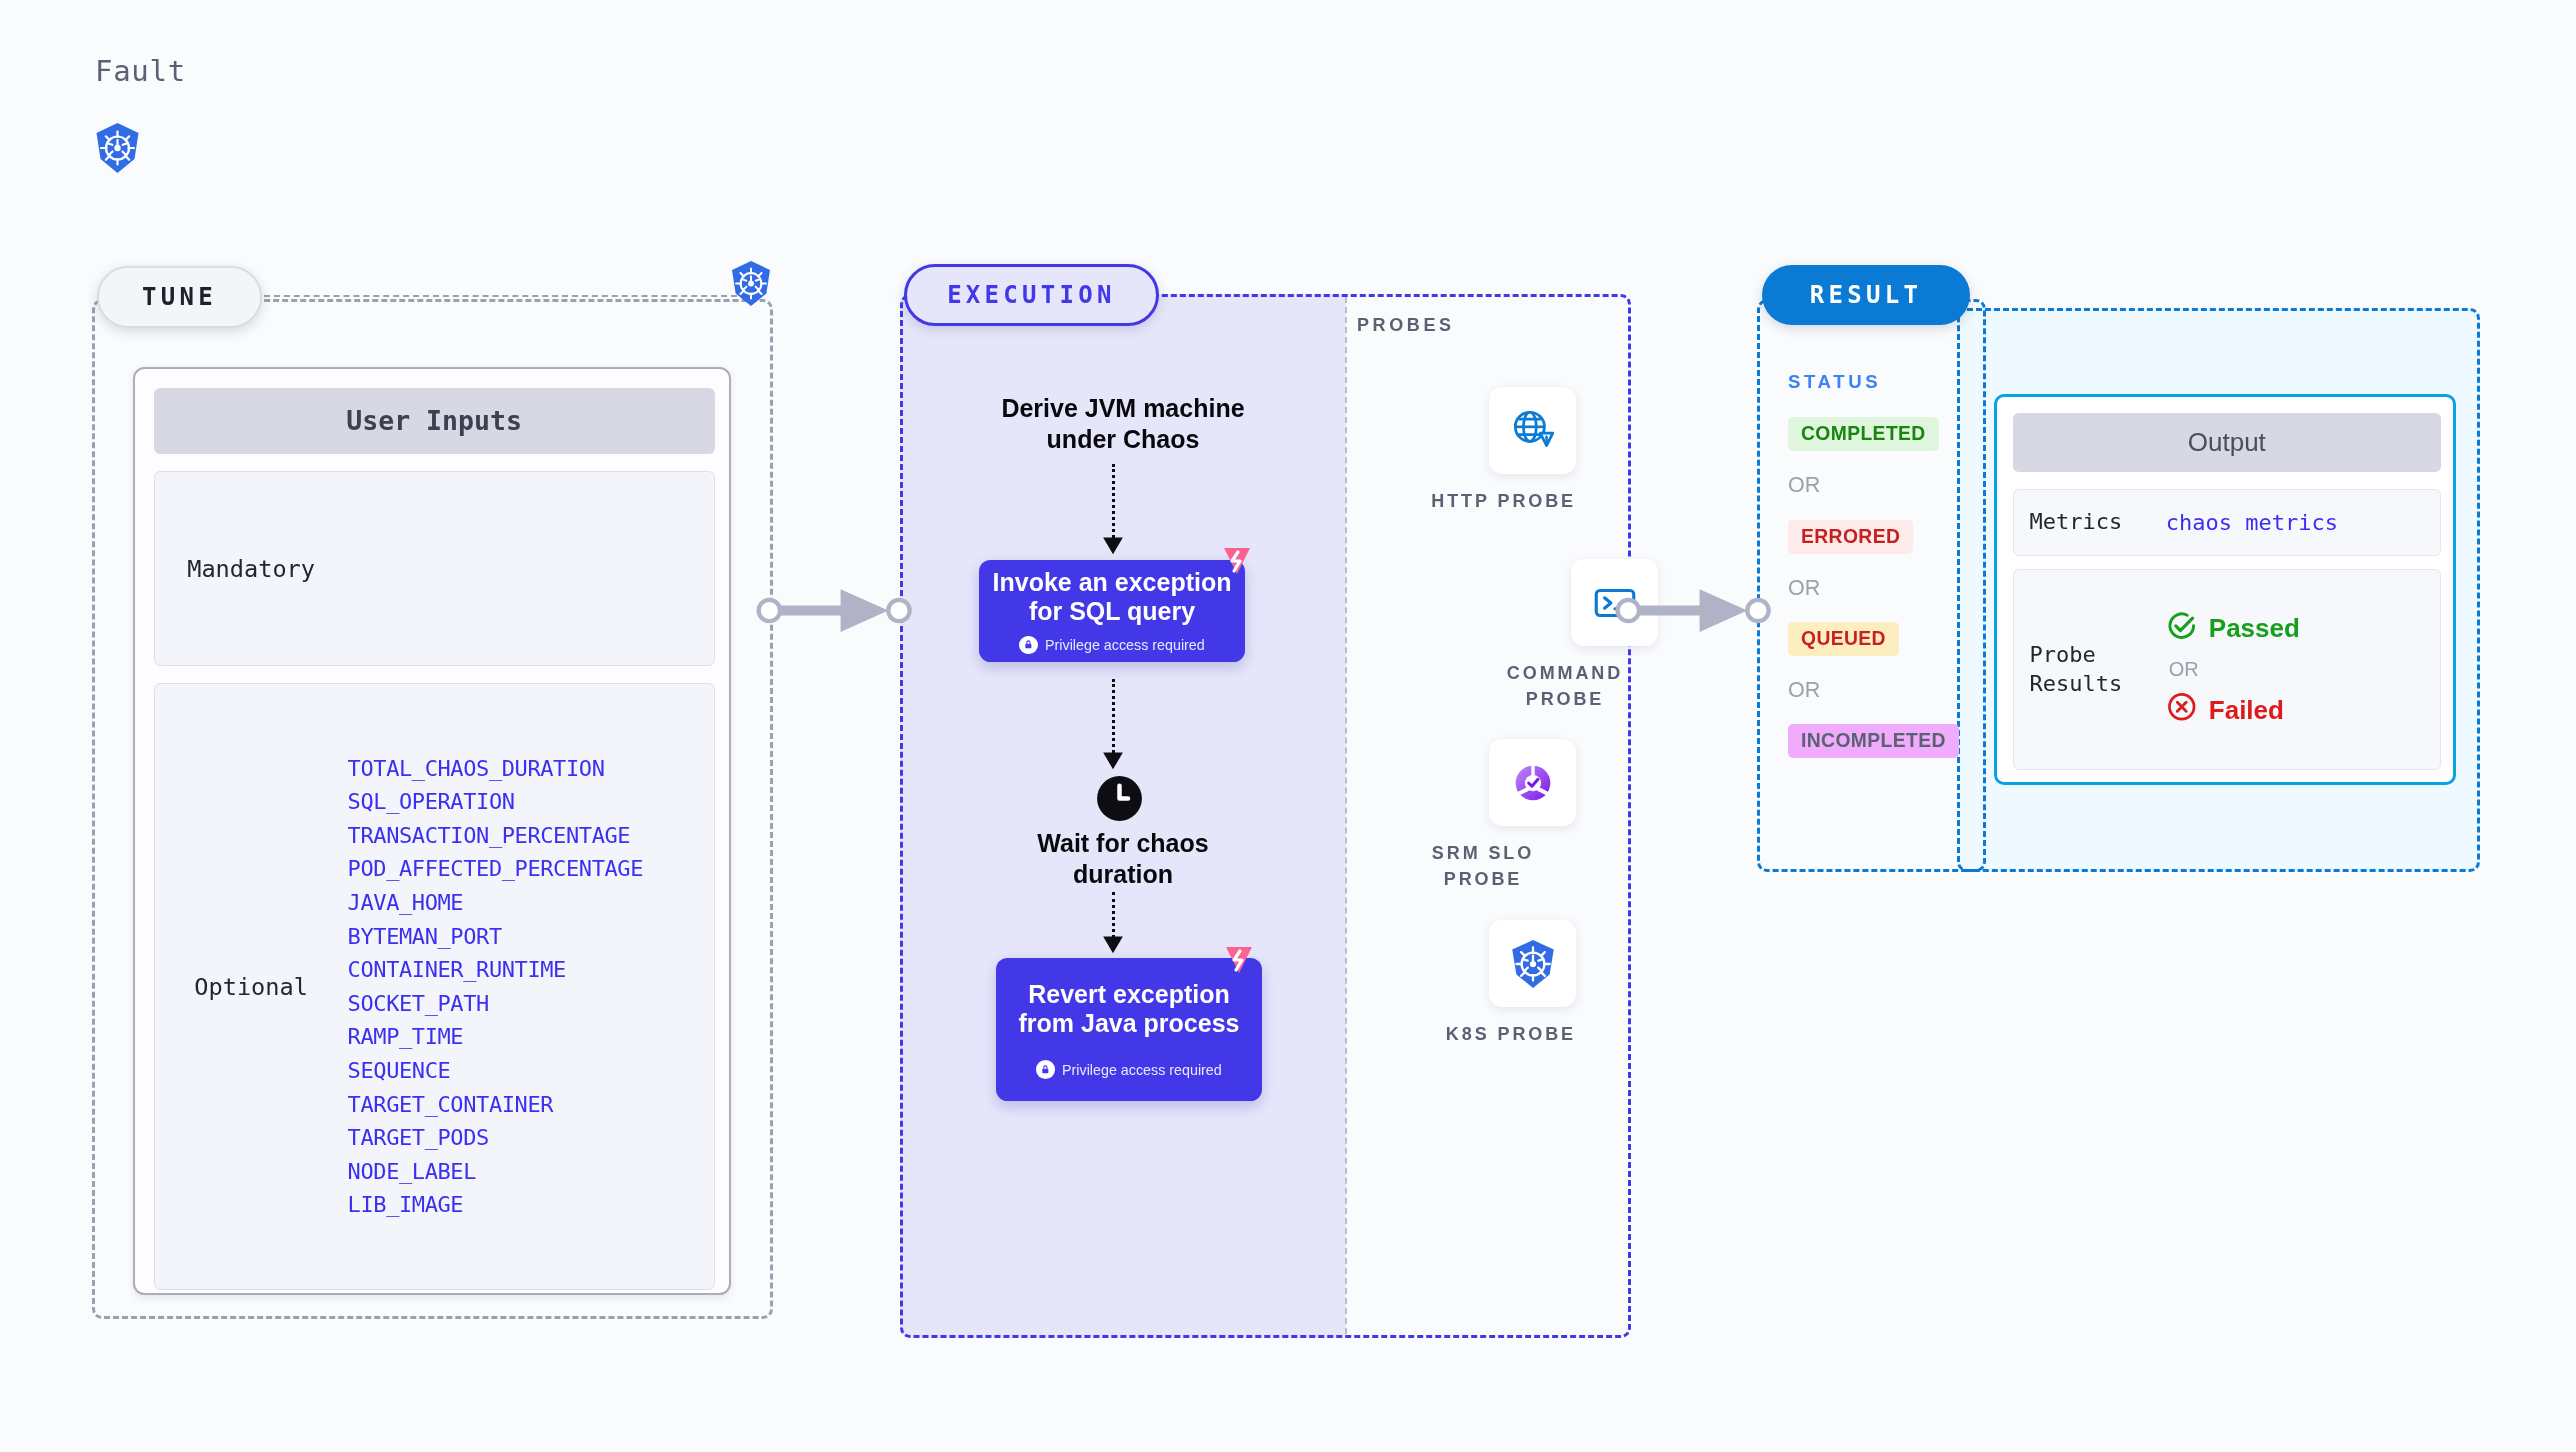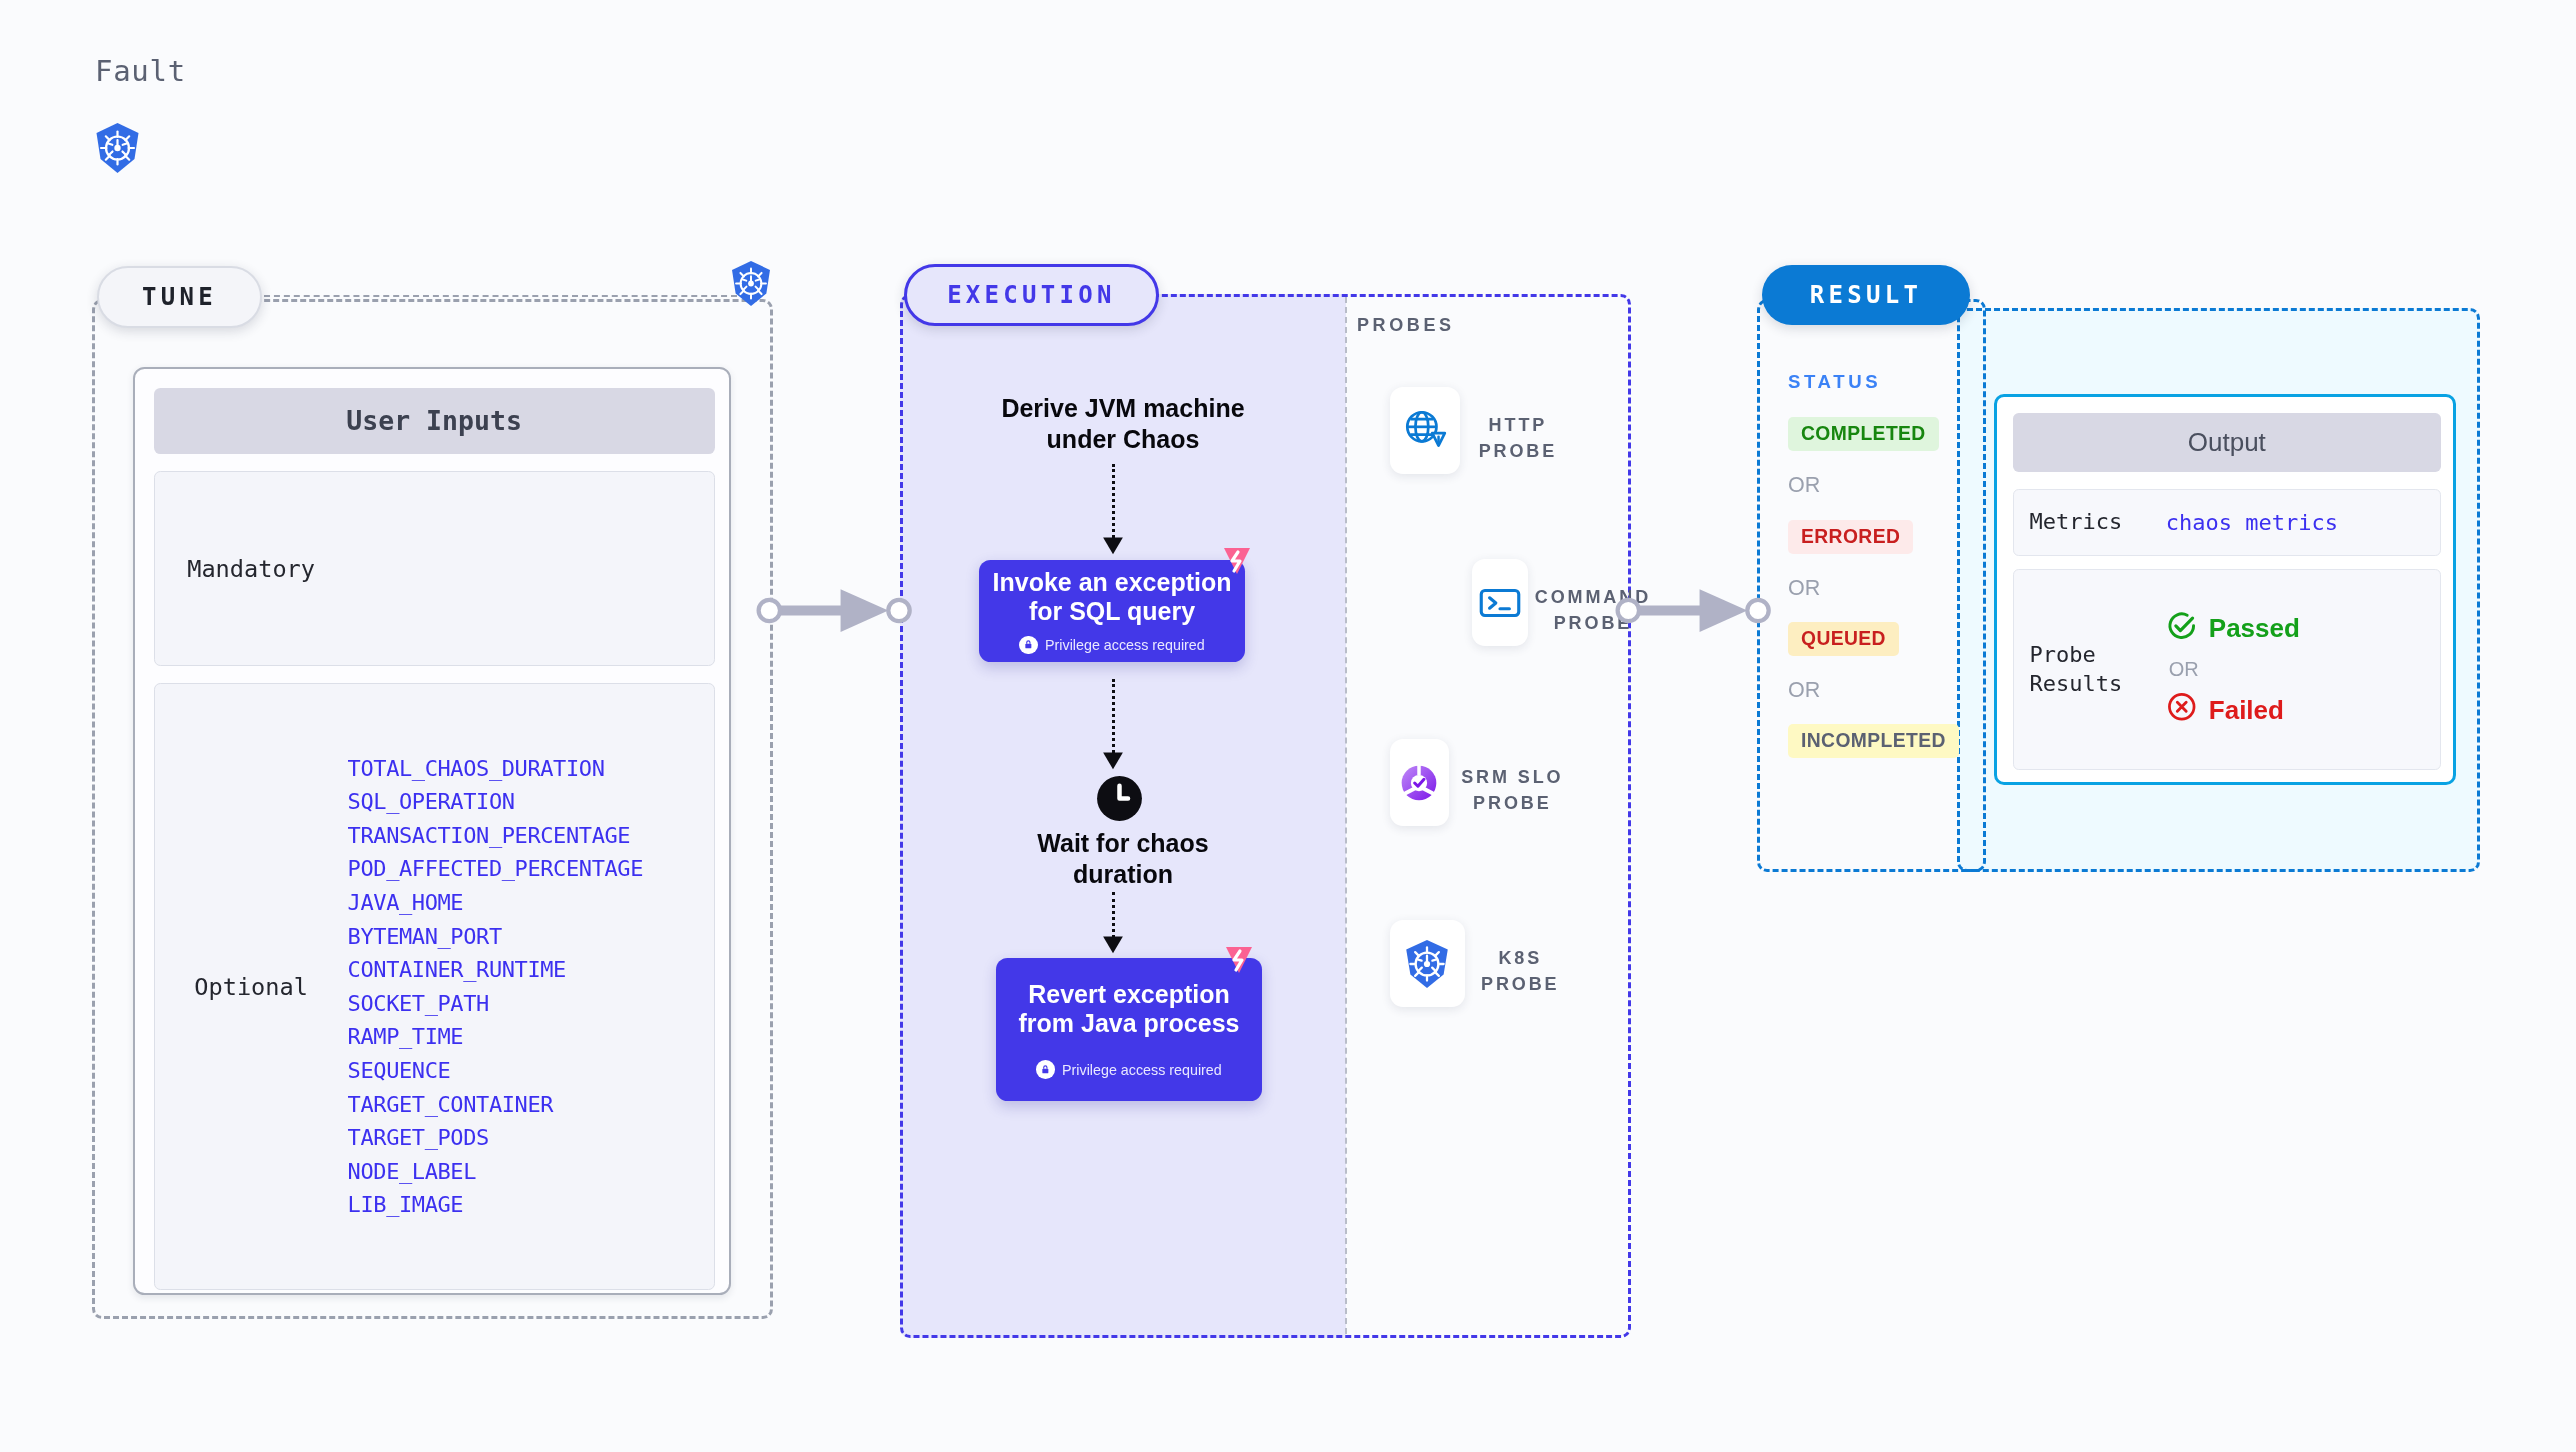--- a/index.html
+++ b/index.html
@@ -158,21 +158,21 @@
   .litmus-badge { position: absolute; z-index: 4; }
 
   .clock { position: absolute; left: 1096px; top: 775px; }
 
   
   .probes-title {
     position: absolute; left: 1357px; top: 315px;
     font-size: 18px; font-weight: bold; letter-spacing: 3.6px; color: #5b6172;
     font-family: "Liberation Sans", sans-serif;
   }
-  .probe { position: absolute; width: 186px; display: flex; flex-direction: row; align-items: center; }
+  .probe { position: absolute; width: 186px; display: flex; flex-direction: column; align-items: flex-end; }
   .probe-tile {
     width: 87px; height: 87px; background: #ffffff; border-radius: 13px;
     box-shadow: 0 2.9px 10px rgba(40,45,80,.10);
     display: flex; align-items: center; justify-content: center;
   }
   .probe-label {
     margin-top: 14.3px; text-align: center; font-size: 18px; font-weight: bold;
     letter-spacing: 2.9px; color: #5b6172; line-height: 1.45;
     font-family: "Liberation Sans", sans-serif;
   }
@@ -486,21 +486,21 @@
 
   <div class="badge" style="top:417px; background:#dff5dd; color:#17860f;">COMPLETED</div>
   <div class="or-txt" style="top:473px;">OR</div>
 
   <div class="badge" style="top:520px; background:#fdeaea; color:#c81f1f;">ERRORED</div>
   <div class="or-txt" style="top:576px;">OR</div>
 
   <div class="badge" style="top:622px; background:#fdeec1; color:#c81f1f;">QUEUED</div>
   <div class="or-txt" style="top:678px;">OR</div>
 
-  <div class="badge" style="top:724px; background:#fef9c3; color:#5b6172;">INCOMPLETED</div>
+  <div class="badge" style="top:724px; background:#f0abfc; color:#5b6172;">INCOMPLETED</div>
 
   <div class="out-card">
     <div class="out-head">Output</div>
 
     <div class="out-row metrics">
       <div class="out-key">Metrics</div>
       <div class="out-val">chaos metrics</div>
     </div>
 
     <div class="out-row probes">

